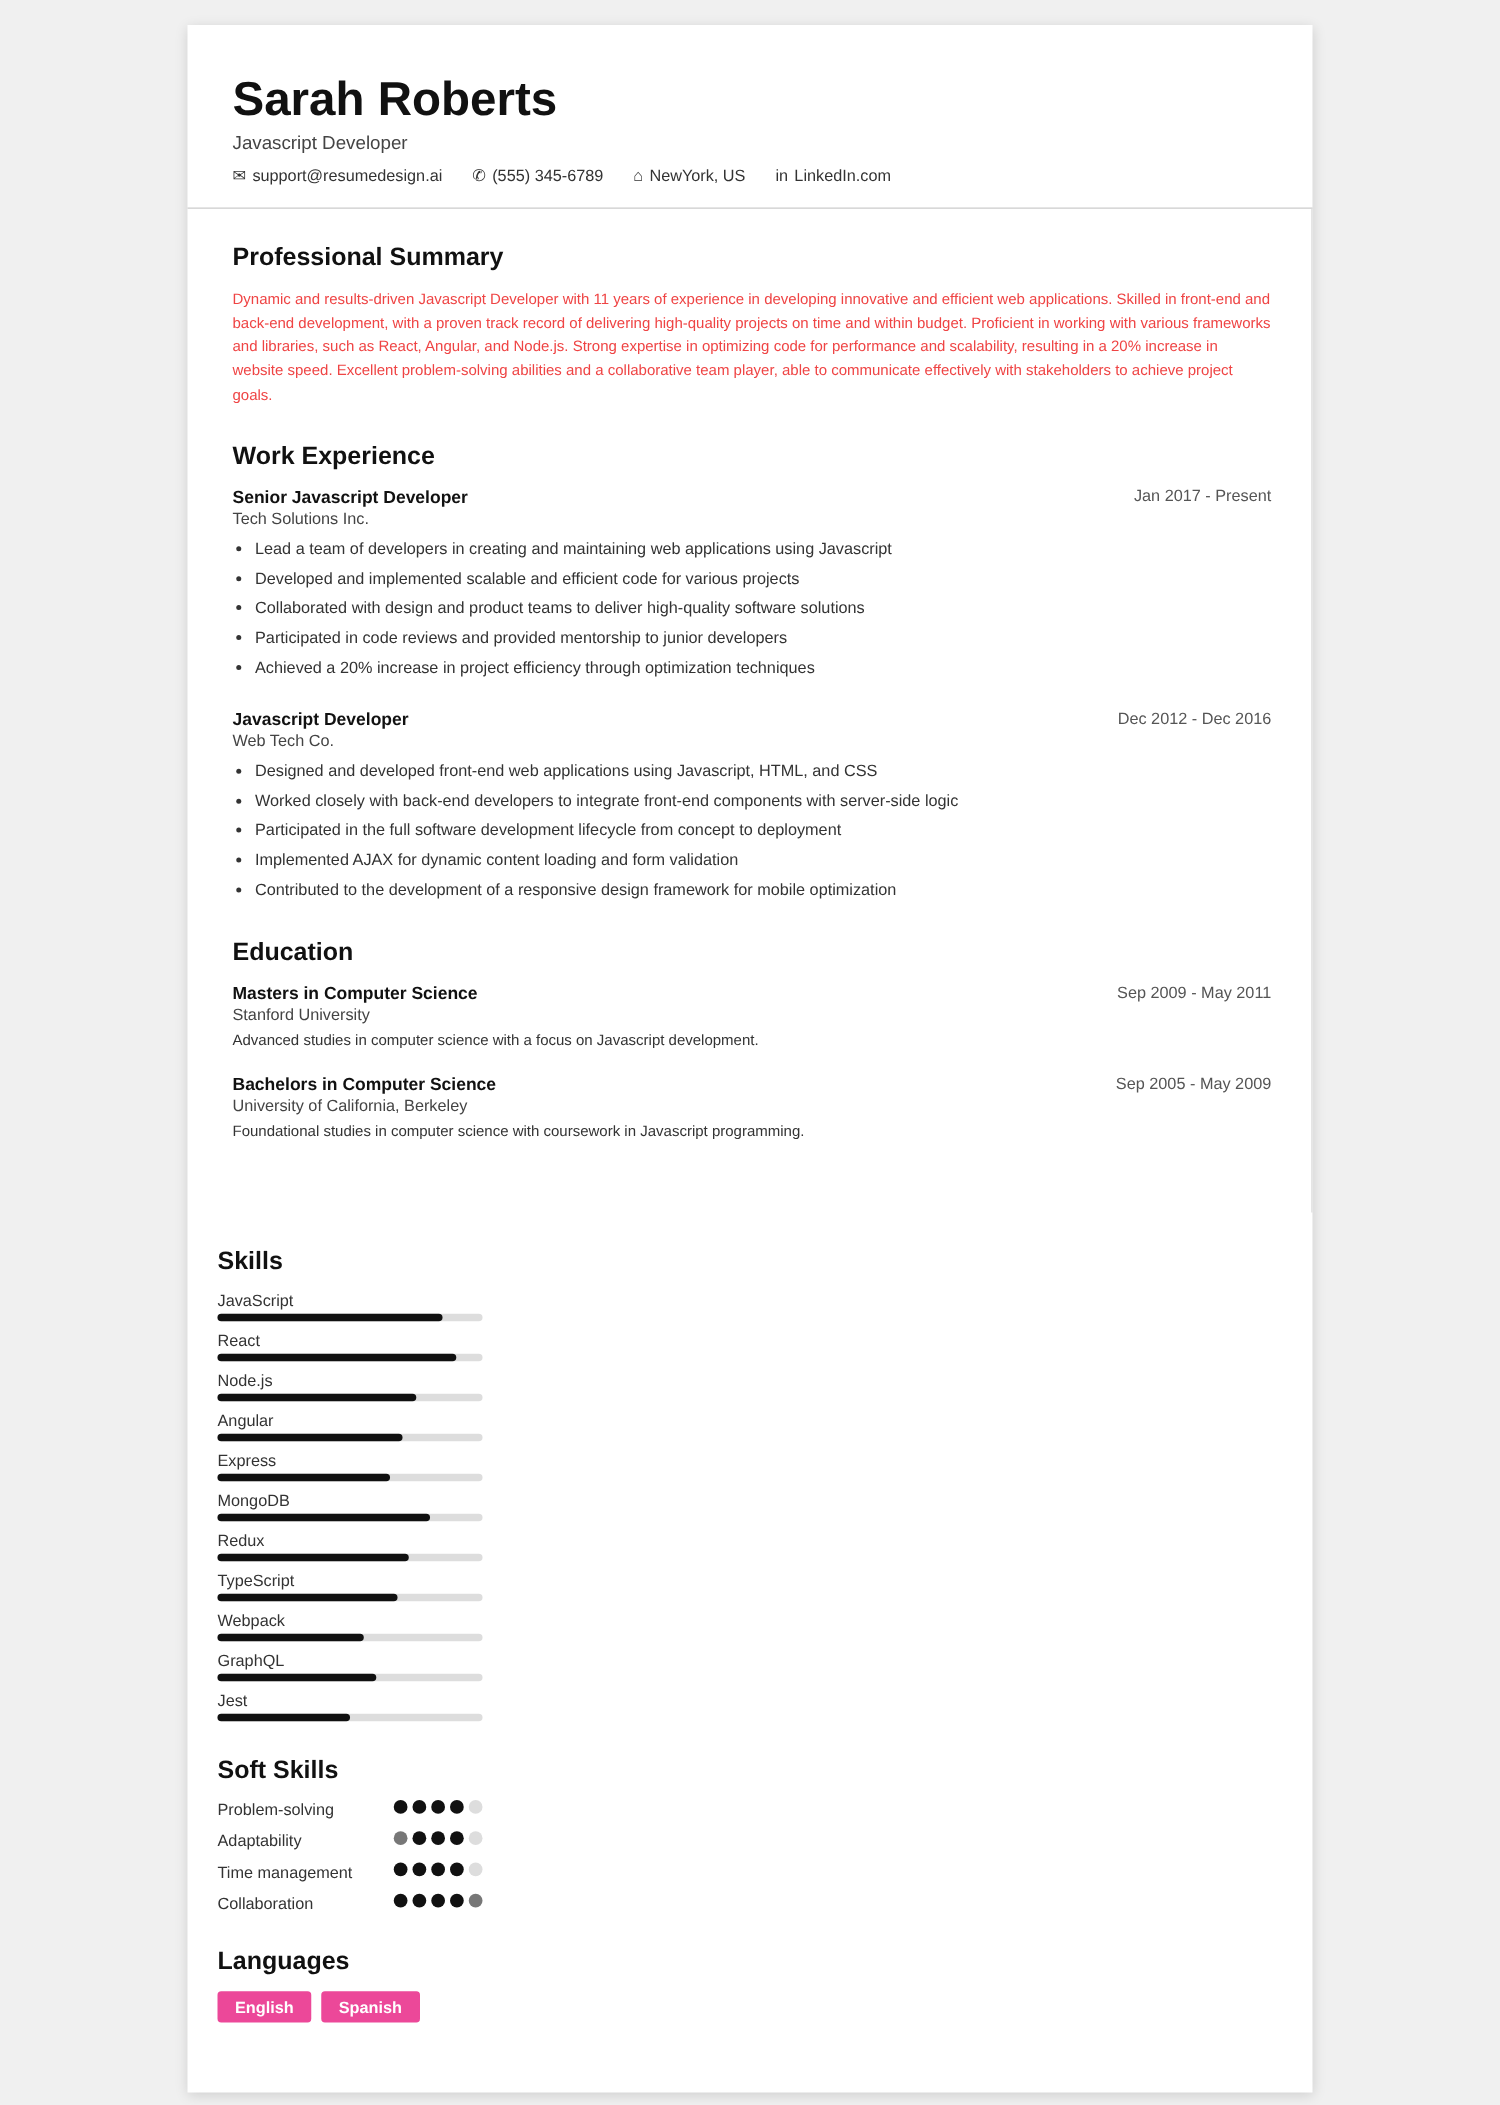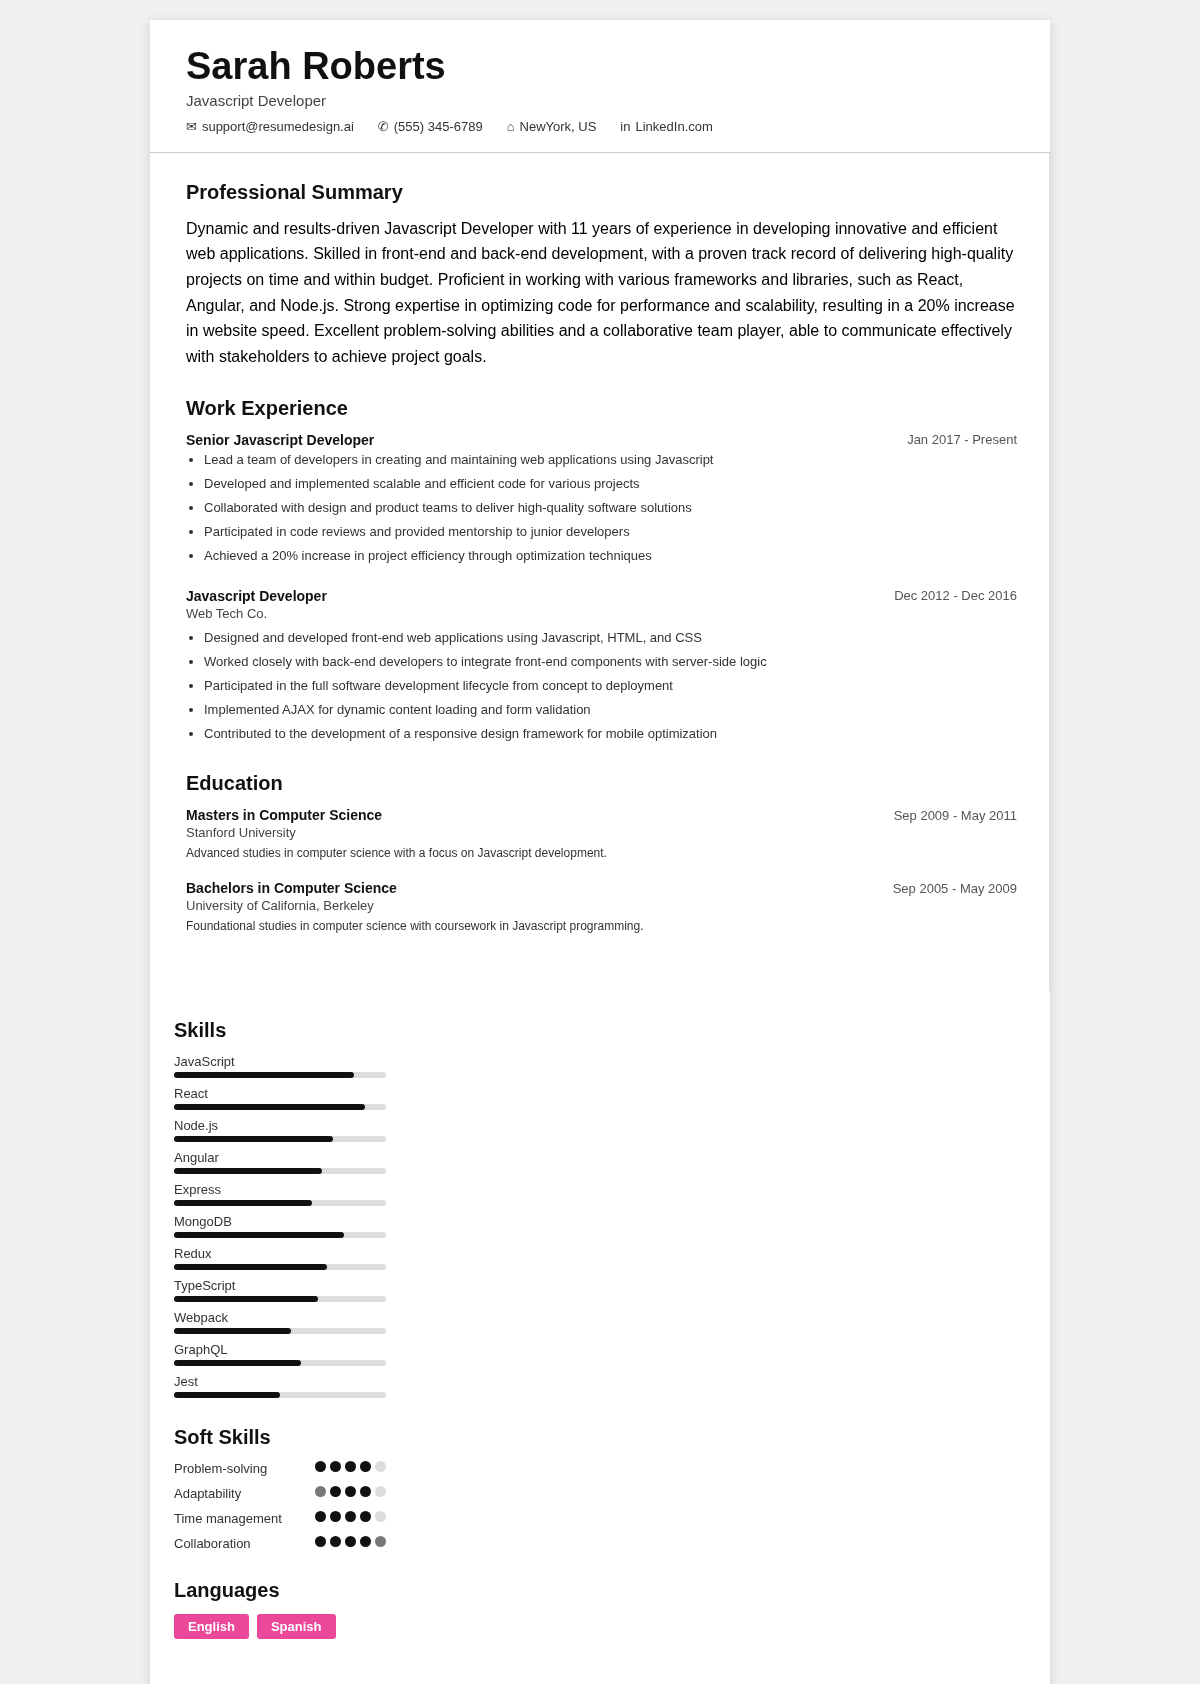--- a/index.html
+++ b/index.html
@@ -13,21 +13,21 @@
       padding: 20px;
     }
     .resume {
       background: #fff;
       width: 900px;
       min-height: 1580px;
       box-shadow: 0 2px 10px rgba(0,0,0,0.15);
     }
     
     .header {
-      padding: 26px 36px 18px 36px;
+      padding: 40px 36px 18px 36px;
       border-bottom: 1px solid #ccc;
     }
     .header-name {
       font-size: 38px;
       font-weight: 900;
       color: #111;
       line-height: 1.1;
     }
     .header-title {
       font-size: 15px;
@@ -73,22 +73,22 @@
       font-weight: 800;
       color: #111;
       margin-bottom: 12px;
       margin-top: 0;
     }
     .section {
       margin-bottom: 28px;
     }
     
     .summary-text {
-      font-size: 16px;
-      color: #000000;
+      font-size: 12px;
+      color: #ef4444;
       line-height: 1.6;
     }
     
     .job {
       margin-bottom: 22px;
     }
     .job-header {
       display: flex;
       justify-content: space-between;
       align-items: flex-start;
@@ -254,20 +254,21 @@
 
       <div class="section">
         <div class="section-title">Work Experience</div>
         <div>
 
         <div class="job">
               <div class="job-header">
                 <div class="job-title">Senior Javascript Developer</div>
                 <div class="job-dates">Jan 2017 - Present</div>
               </div>
+              <div class="job-company">Tech Solutions Inc.</div>
               <ul class="job-bullets">
                 <li>Lead a team of developers in creating and maintaining web applications using Javascript</li>
                 <li>Developed and implemented scalable and efficient code for various projects</li>
                 <li>Collaborated with design and product teams to deliver high-quality software solutions</li>
                 <li>Participated in code reviews and provided mentorship to junior developers</li>
                 <li>Achieved a 20% increase in project efficiency through optimization techniques</li>
               </ul>
             </div>
             <div class="job">
               <div class="job-header">

